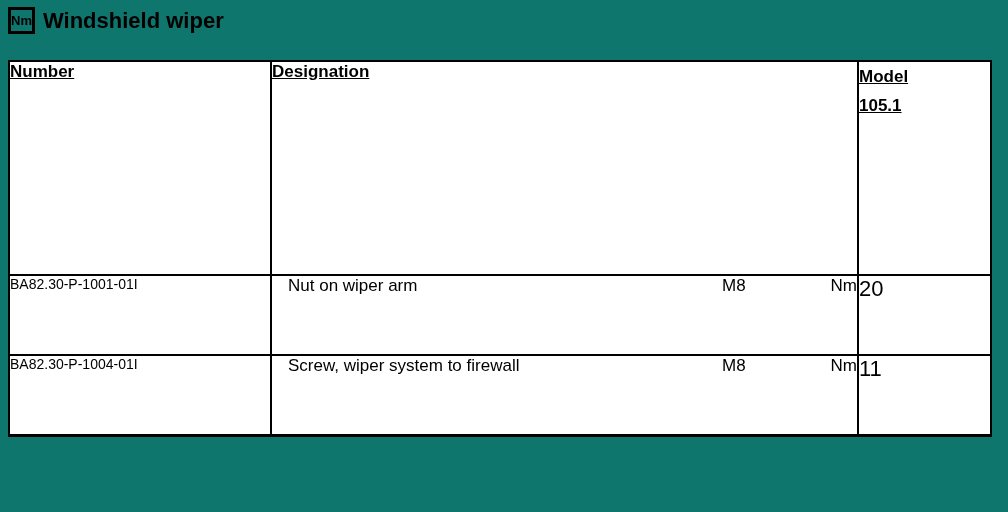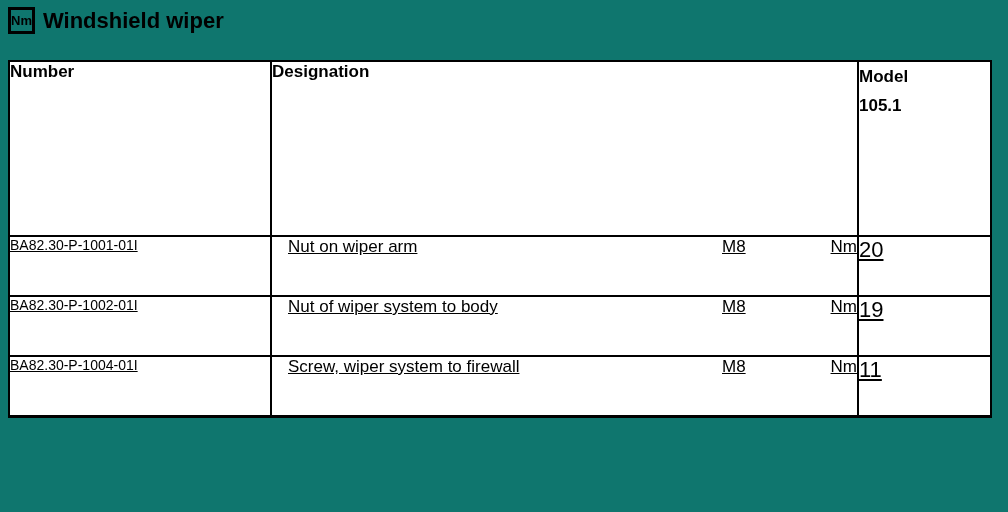--- a/index.html
+++ b/index.html
@@ -64,25 +64,25 @@
   table.spec tr.last-row td {
     border-bottom-width: 3px;
   }
   th.col-header {
     text-align: left;
     font-size: 17px;
     font-weight: bold;
     padding: 14px 6px 0 14px;
   }
   tr.header-row {
-    height: 175px;
+    height: 214px;
+    text-decoration: underline;
   }
   tr.data-row {
-    height: 60px;
-    text-decoration: underline;
+    height: 80px;
   }
   .model-header-line {
     line-height: 29px;
   }
   td.num-cell {
     font-size: 14px;
     padding: 12px 4px 0 12px;
     white-space: nowrap;
   }
   td.desig-cell {
@@ -148,31 +148,20 @@
       <td class="desig-cell">
         <div class="desig-flex">
           <span class="desig-text">Nut on wiper arm</span>
           <span class="desig-size">M8</span>
           <span class="desig-unit">Nm</span>
         </div>
       </td>
       <td class="model-cell">20</td>
     </tr>
 
-    <tr class="data-row">
-      <td class="num-cell">BA82.30-P-1002-01I</td>
-      <td class="desig-cell">
-        <div class="desig-flex">
-          <span class="desig-text">Nut of wiper system to body</span>
-          <span class="desig-size">M8</span>
-          <span class="desig-unit">Nm</span>
-        </div>
-      </td>
-      <td class="model-cell">19</td>
-    </tr>
 
 
     <tr class="data-row last-row">
       <td class="num-cell">BA82.30-P-1004-01I</td>
       <td class="desig-cell">
         <div class="desig-flex">
           <span class="desig-text">Screw, wiper system to firewall</span>
           <span class="desig-size">M8</span>
           <span class="desig-unit">Nm</span>
         </div>

